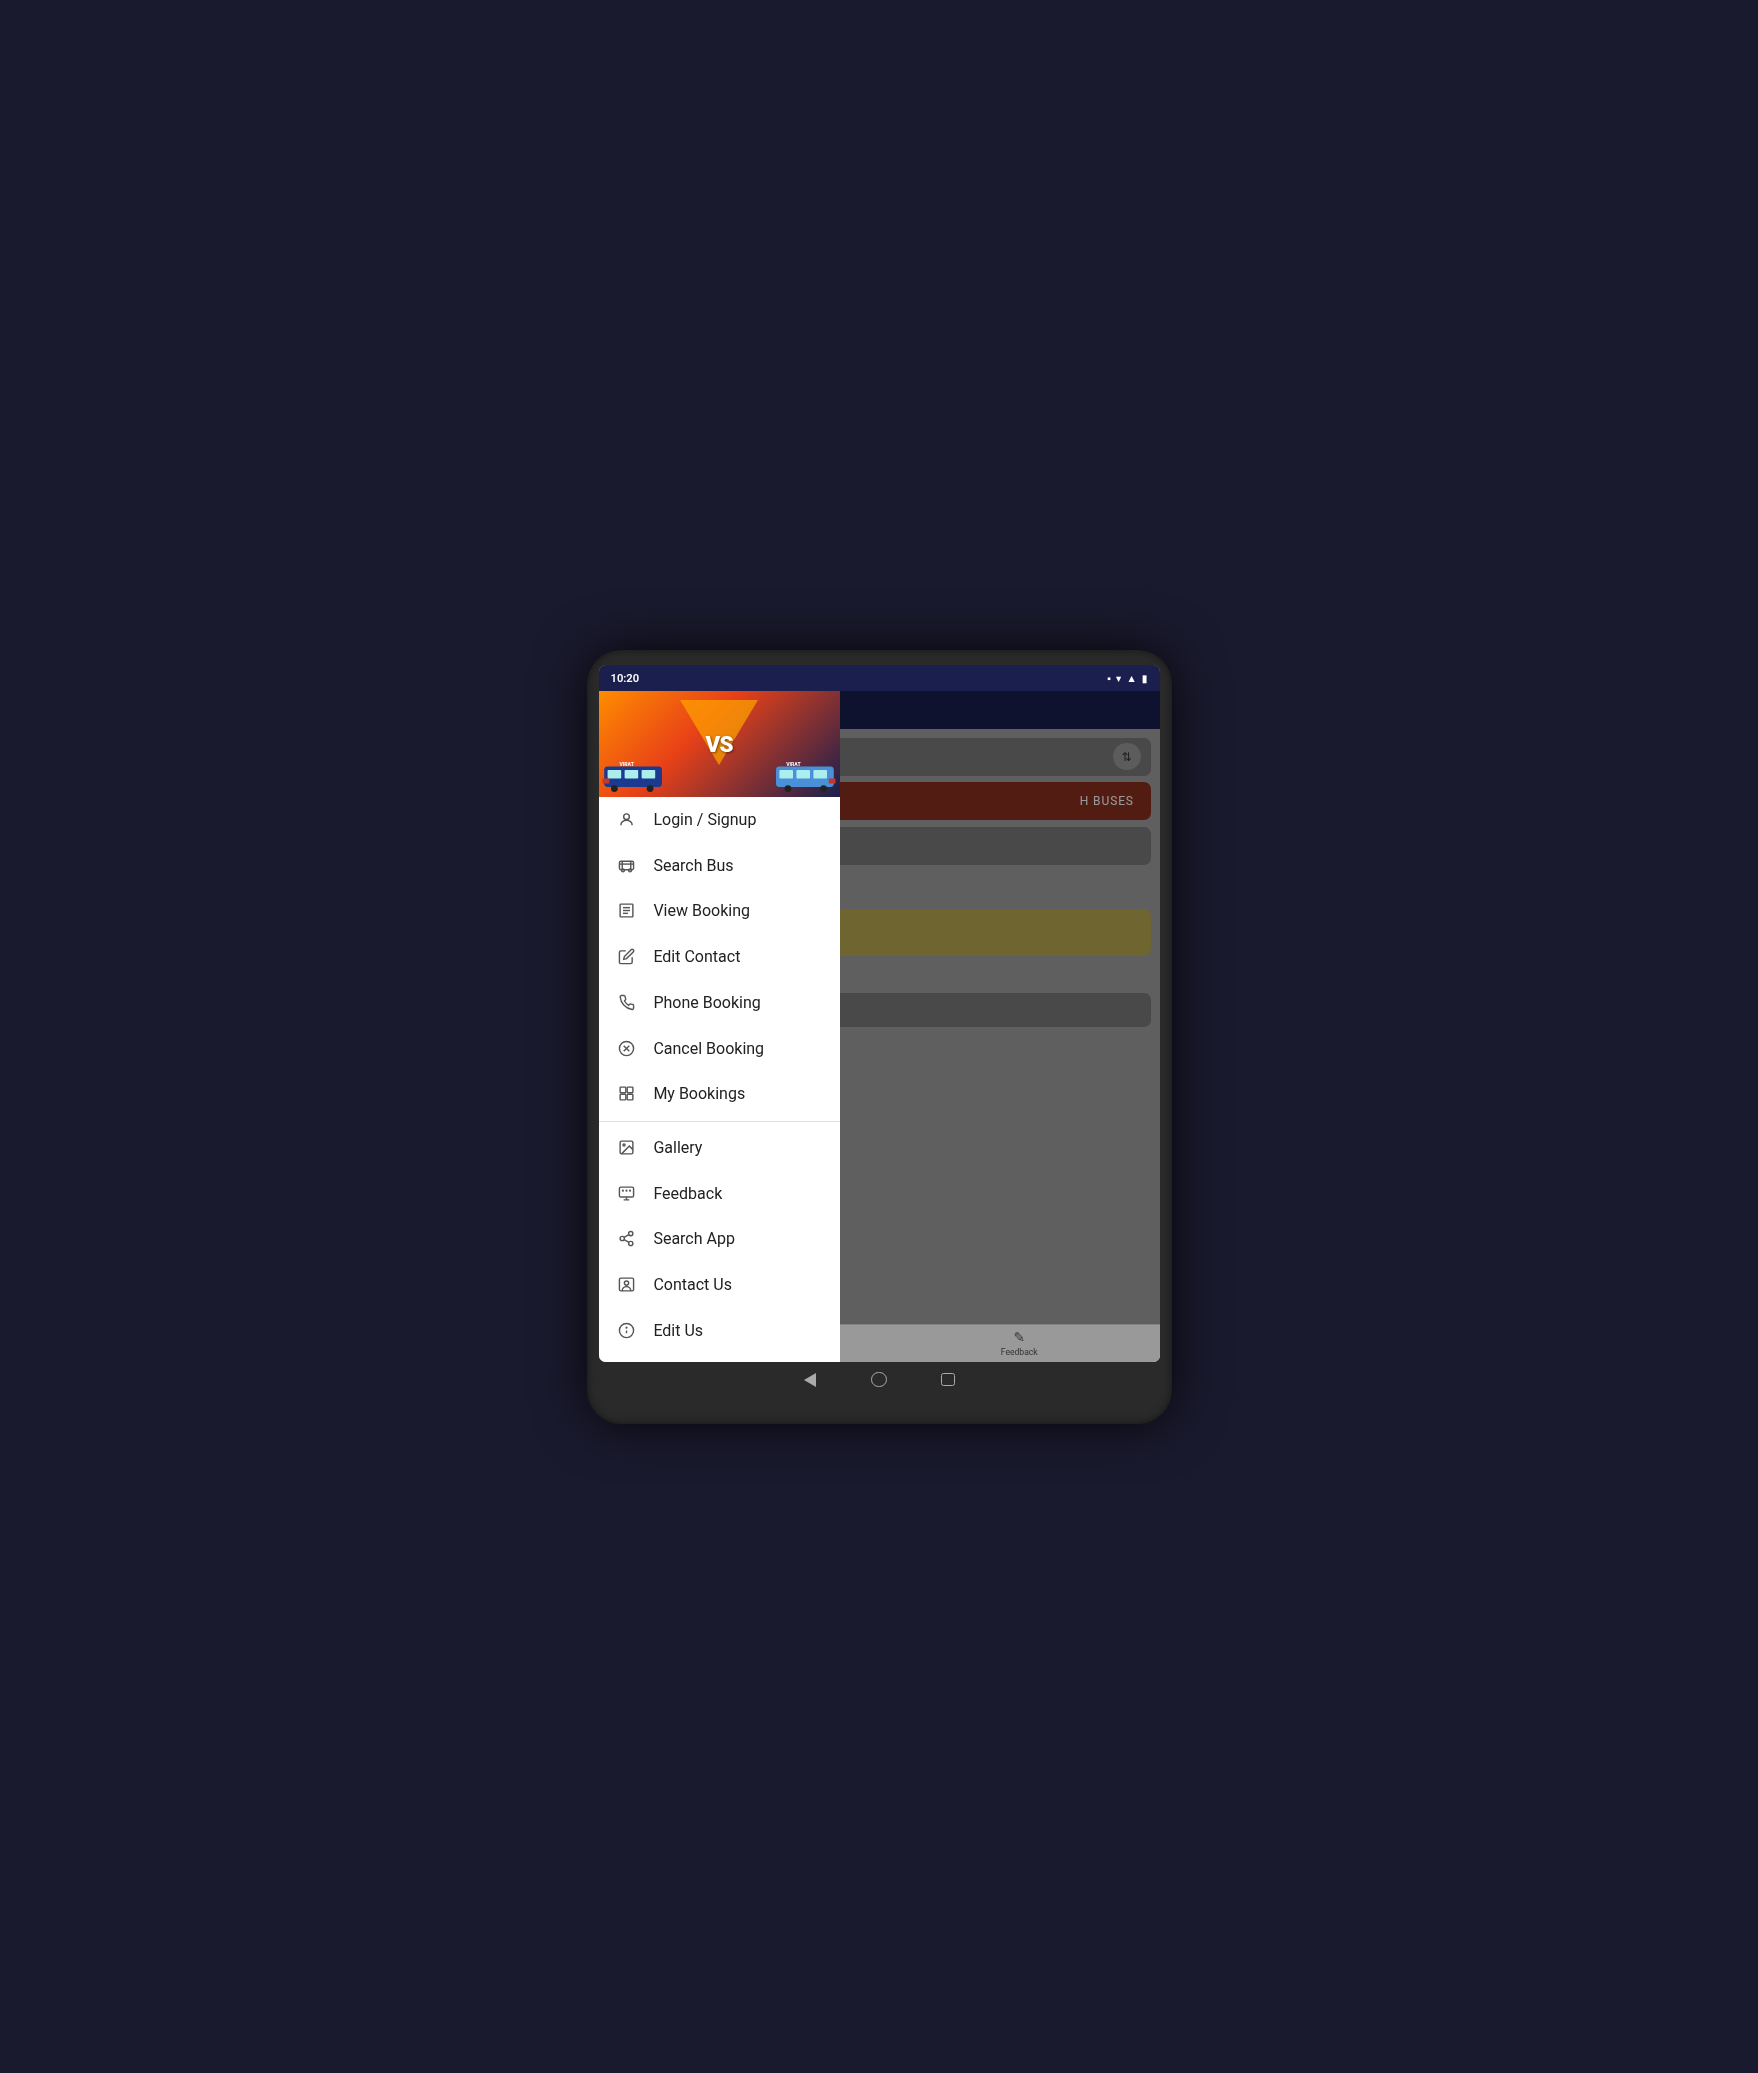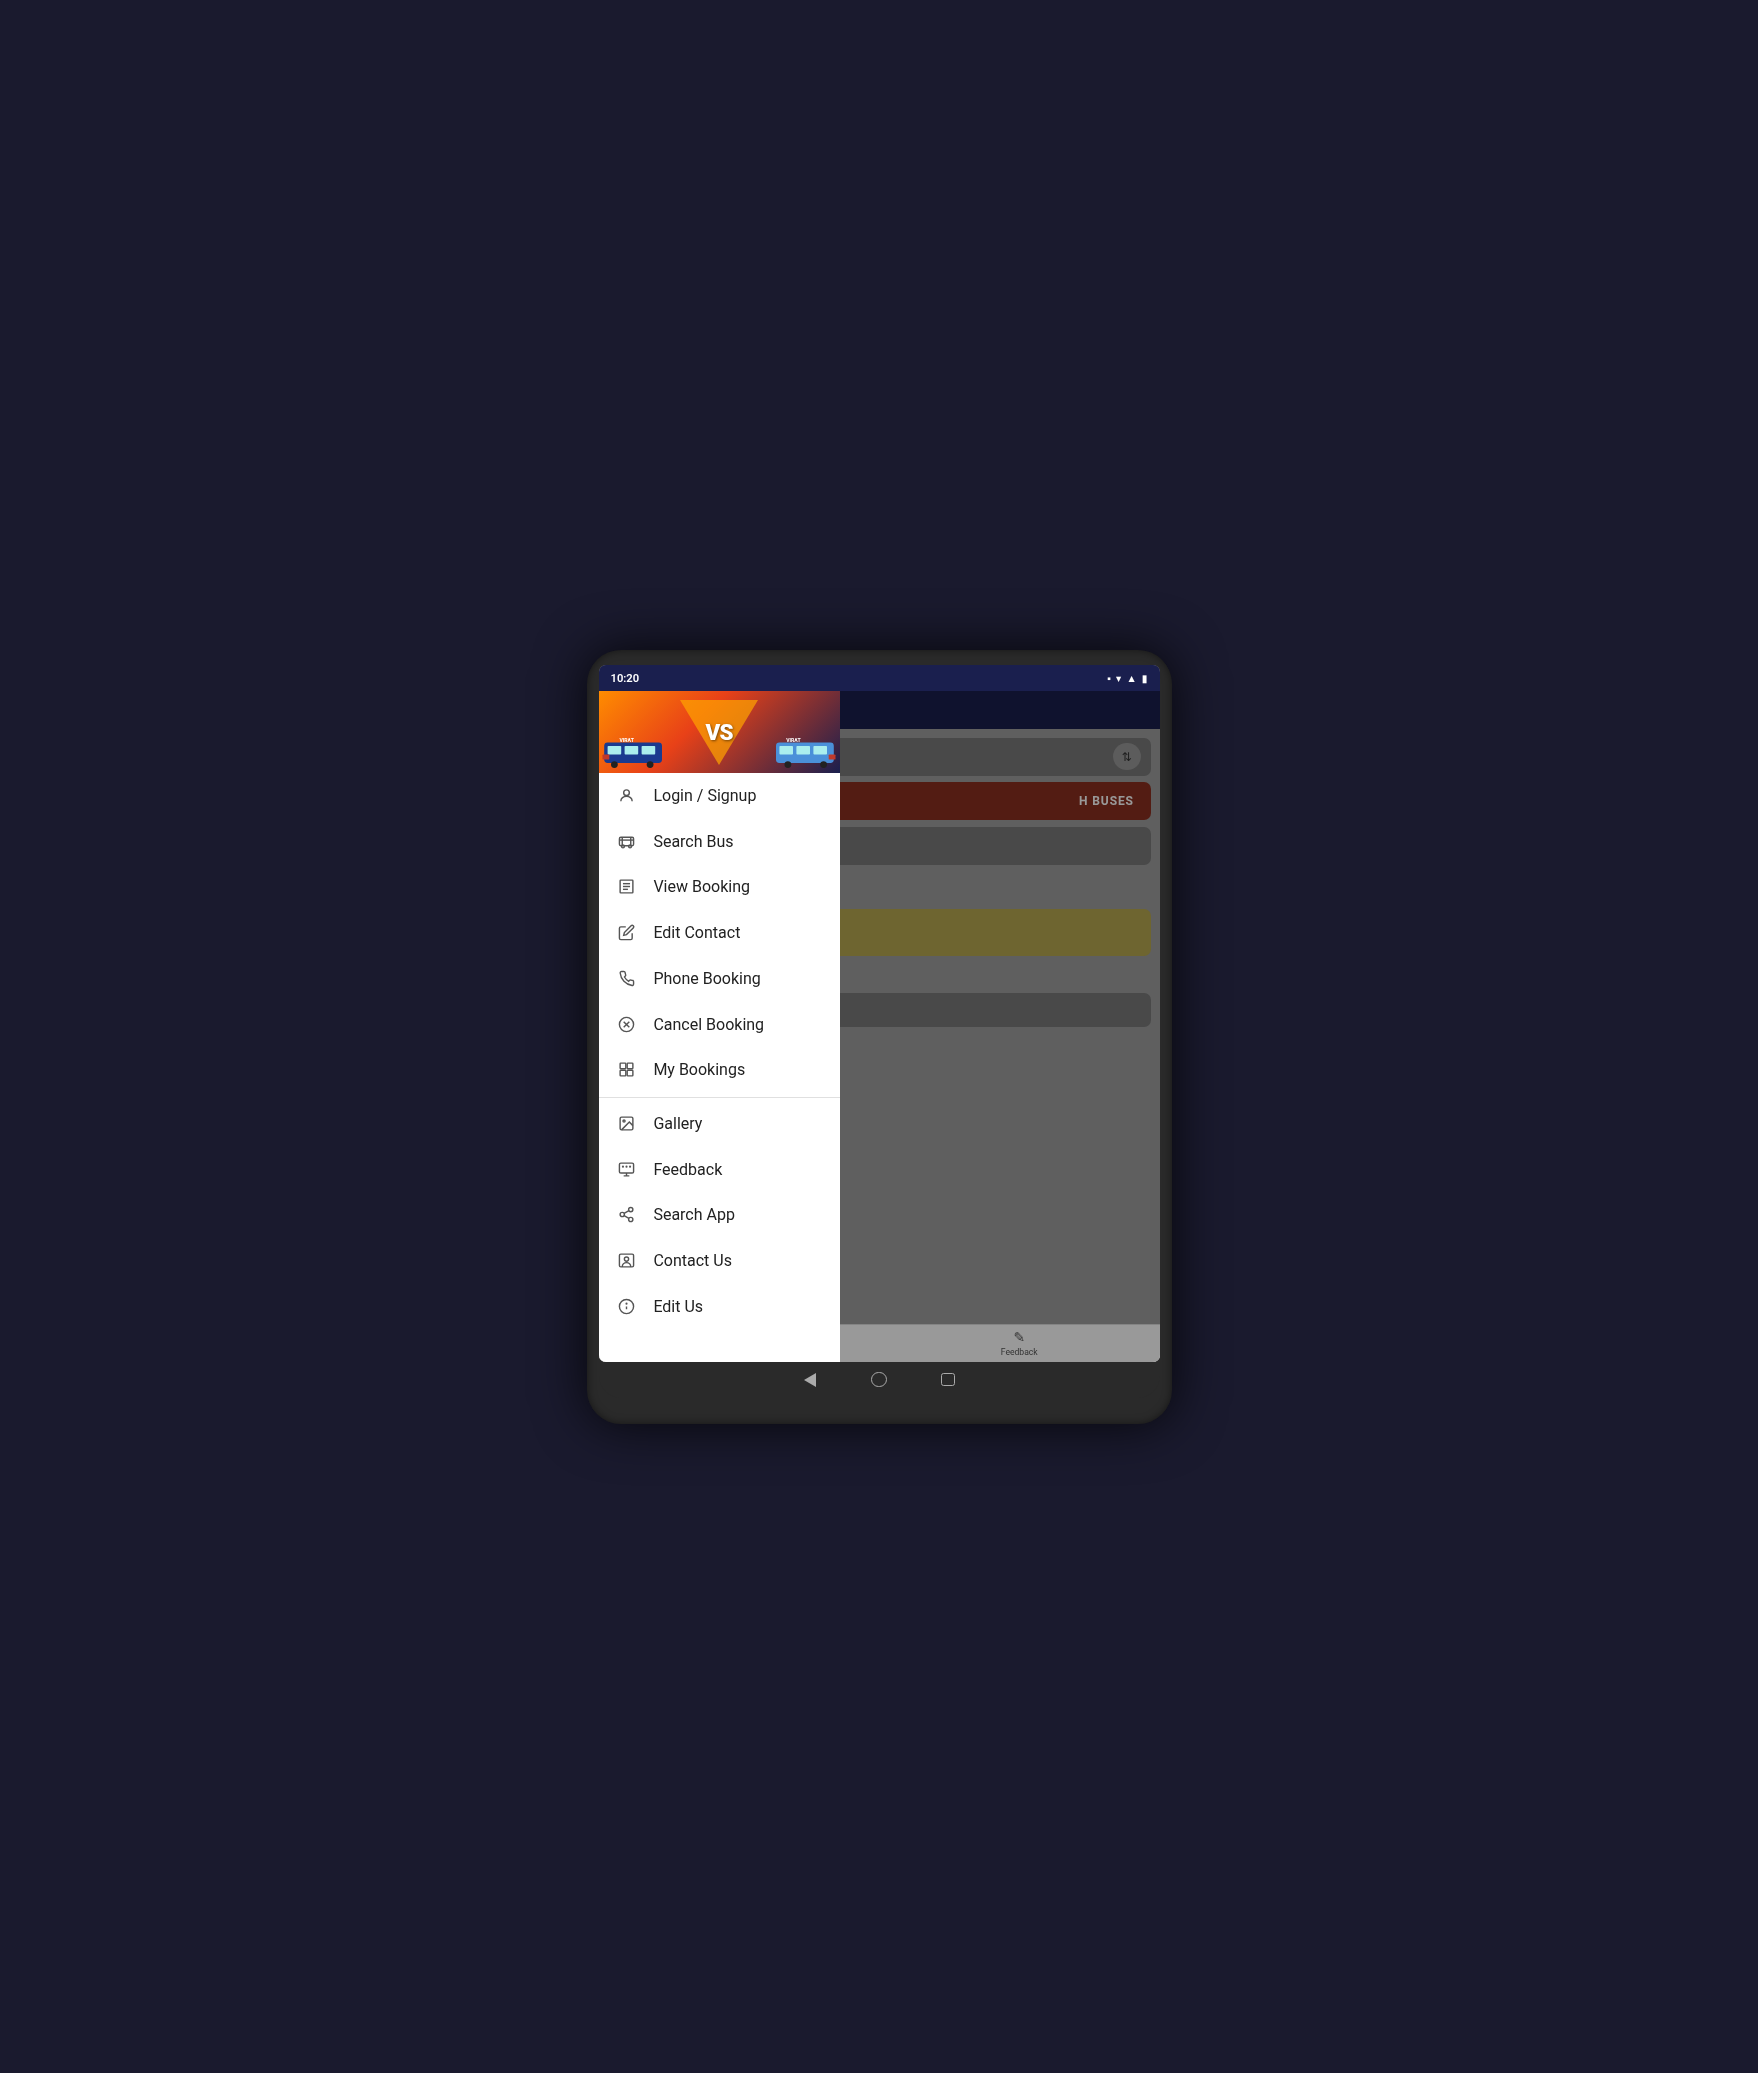--- a/index.html
+++ b/index.html
@@ -153,21 +153,21 @@
       height: 38px;
       display: flex;
       align-items: center;
       justify-content: flex-end;
       padding: 0 17px;
     }
 
     .bg-search-btn span {
       color: white;
       font-size: 12px;
-      font-weight: 700;
+      font-weight: 400;
       letter-spacing: 0.9px;
       margin-left: 30px;
     }
 
     .bg-guidelines {
       background: #7a7a7a;
       border-radius: 6.9px;
       height: 38px;
       display: flex;
       align-items: center;
@@ -264,21 +264,21 @@
       background: white;
       z-index: 20;
       display: flex;
       flex-direction: column;
       overflow-y: auto;
     }
 
     
     .drawer-header-img {
       width: 100%;
-      height: 82px;
+      height: 106px;
       background: linear-gradient(135deg, #ff8c00 0%, #e84118 40%, #1a1f4e 100%);
       position: relative;
       overflow: hidden;
       flex-shrink: 0;
     }
 
     
     .menu-item {
       display: flex;
       align-items: center;

